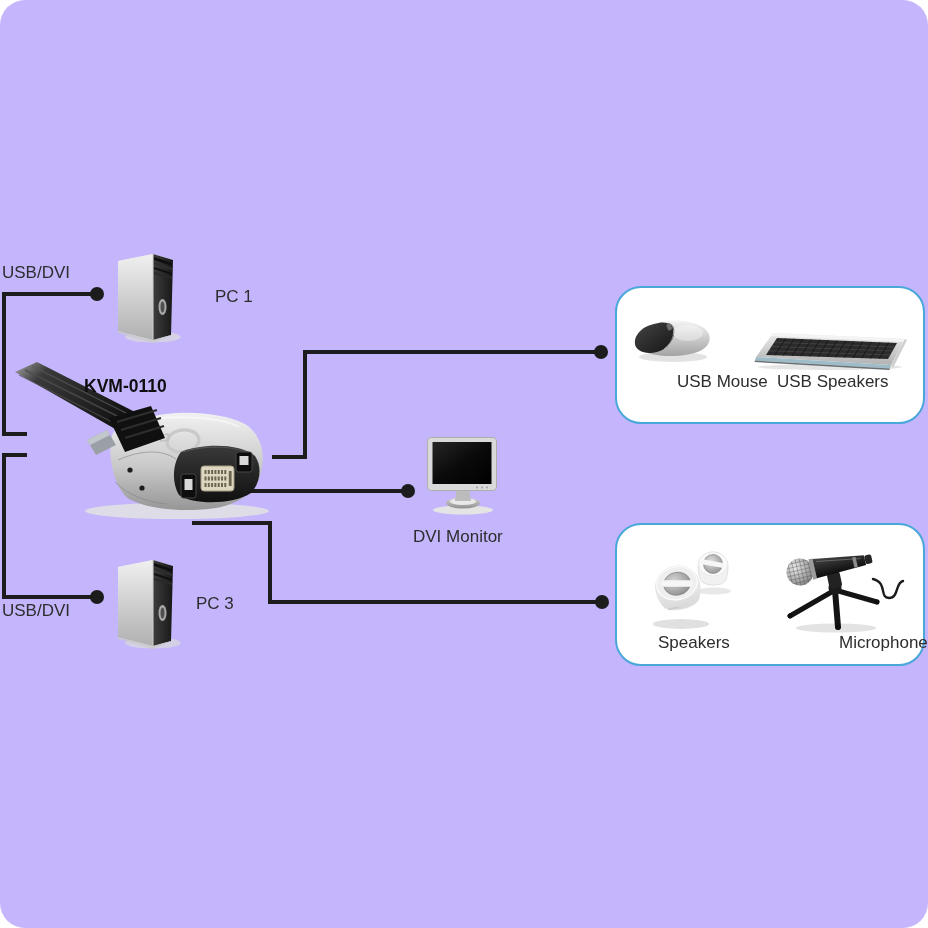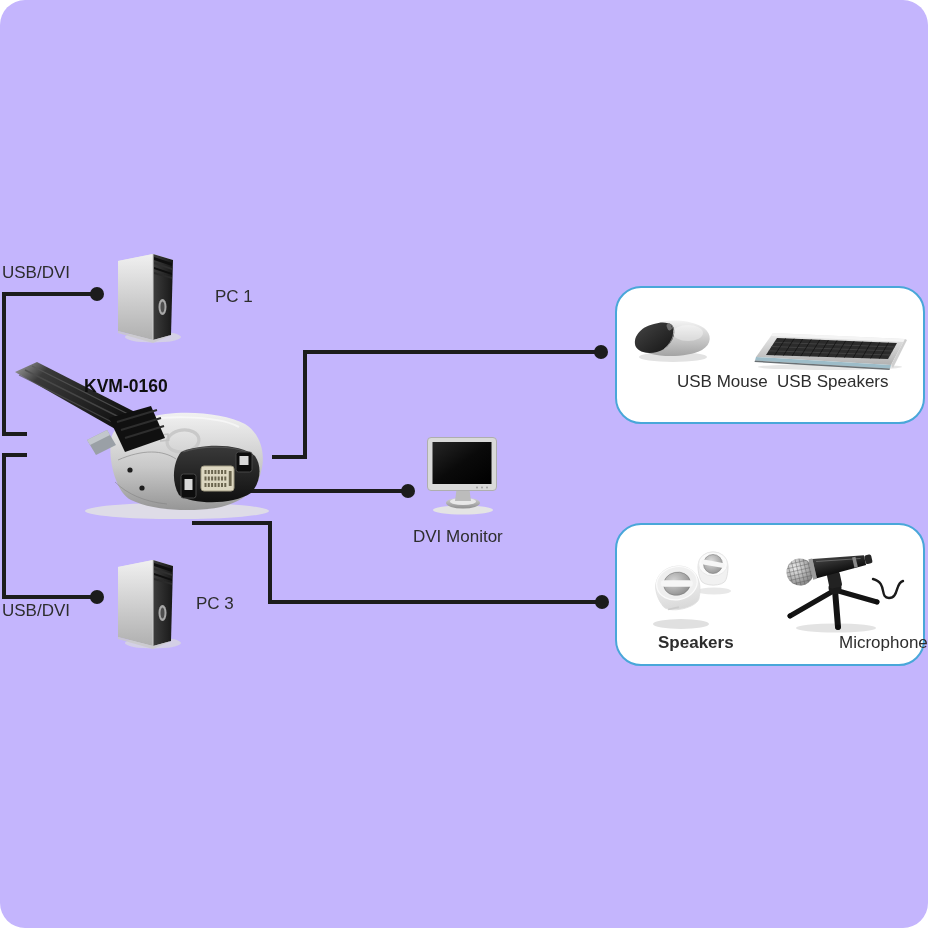--- a/index.html
+++ b/index.html
@@ -361,22 +361,22 @@
         <line x1="42" y1="19.5" x2="86" y2="26.5" stroke="#7d7d7d" stroke-width="1" opacity="0.7"></line>
         <rect x="78" y="23.5" width="3.5" height="10.5" fill="#8a8a8a"></rect>
         <rect x="90" y="24.5" width="7" height="9" rx="2" fill="#262626"></rect>
       </g>
       <path d="M97,33 C112,37 103,52 113,52 C123,52 119,37 127,35" stroke="#1a1a1a" stroke-width="2.4" fill="none" stroke-linecap="round"></path>
     </svg>
   </div>
 
   <div class="lbl" style="left:2px;top:263px;">USB/DVI</div>
   <div class="lbl" style="left:196px;top:287px;margin-left:19px;">PC 1</div>
-  <div class="lbl title" style="left:84px;top:376px;">KVM-0160</div>
+  <div class="lbl title" style="left:84px;top:376px;">KVM-0110</div>
   <div class="lbl" style="left:2px;top:601px;">USB/DVI</div>
   <div class="lbl" style="left:196px;top:594px;">PC 3</div>
   <div class="lbl" style="left:413px;top:527px;text-align:right;">DVI Monitor</div>
   <div class="lbl" style="left:641px;top:372px;margin-left:36px;">USB Mouse</div>
   <div class="lbl" style="left:777px;top:372px;">USB Speakers</div>
-  <div class="lbl" style="left:658px;top:633px;font-weight:bold;">Speakers</div>
+  <div class="lbl" style="left:658px;top:633px;">Speakers</div>
   <div class="lbl" style="left:791px;top:633px;margin-left:48px;">Microphone</div>
 
 </div>
 
 </body></html>

